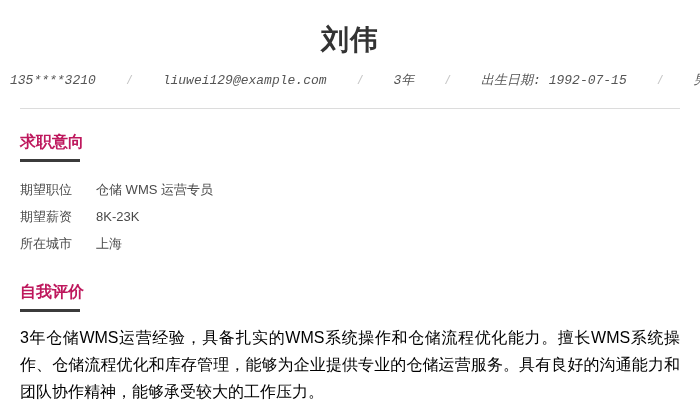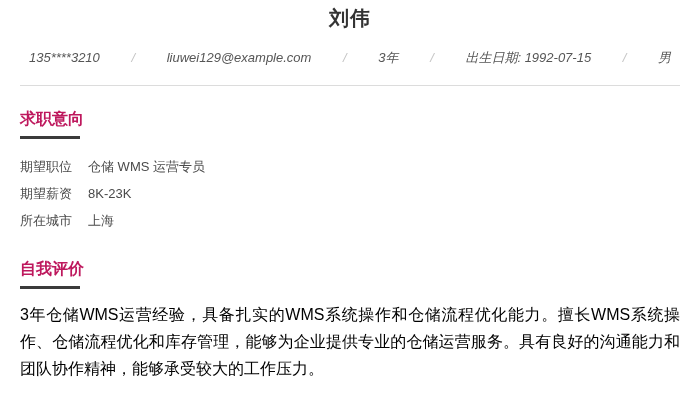--- a/index.html
+++ b/index.html
@@ -9,38 +9,38 @@
     color: #4a4a4a;
   }
   .page {
     position: relative;
     width: 700px;
     height: 400px;
     background: #ffffff;
     overflow: hidden;
   }
   .resume-name {
-    padding-top: 2px;
+    padding-top: 24px;
     text-align: center;
-    font-size: 20px;
+    font-size: 28px;
     line-height: 32px;
     font-weight: 700;
     color: #333333;
     letter-spacing: 1px;
   }
   .contact-line {
     margin-top: 14px;
     text-align: center;
     font-style: italic;
     font-size: 13px;
     line-height: 20px;
     color: #555555;
     white-space: nowrap;
   }
-  .contact-line .item { margin: 0 10px; }
+  .contact-line .item { margin: 0 10px; font-family: Liberation Mono, monospace; }
   .contact-line .sep {
     margin: 0 18px;
     color: #c4c4c4;
     font-style: italic;
   }
   .divider {
     margin: 17px 20px 0 20px;
     border-top: 1px solid #dcdcdc;
     height: 0;
   }
@@ -57,20 +57,21 @@
     height: 3px;
     background: #3b3b3b;
     margin-top: 8px;
   }
   .field-list { margin-top: 21px; }
   .field-row {
     display: flex;
     font-size: 13px;
     line-height: 14px;
     margin-bottom: 13px;
+    gap: 8px;
   }
   .field-label {
     width: 68px;
     flex: 0 0 68px;
     color: #4a4a4a;
   }
   .field-value { color: #4a4a4a; text-align: center; }
   .section-title.second { margin-top: 32px; }
   .evaluation-text {
     margin-top: 12px;

